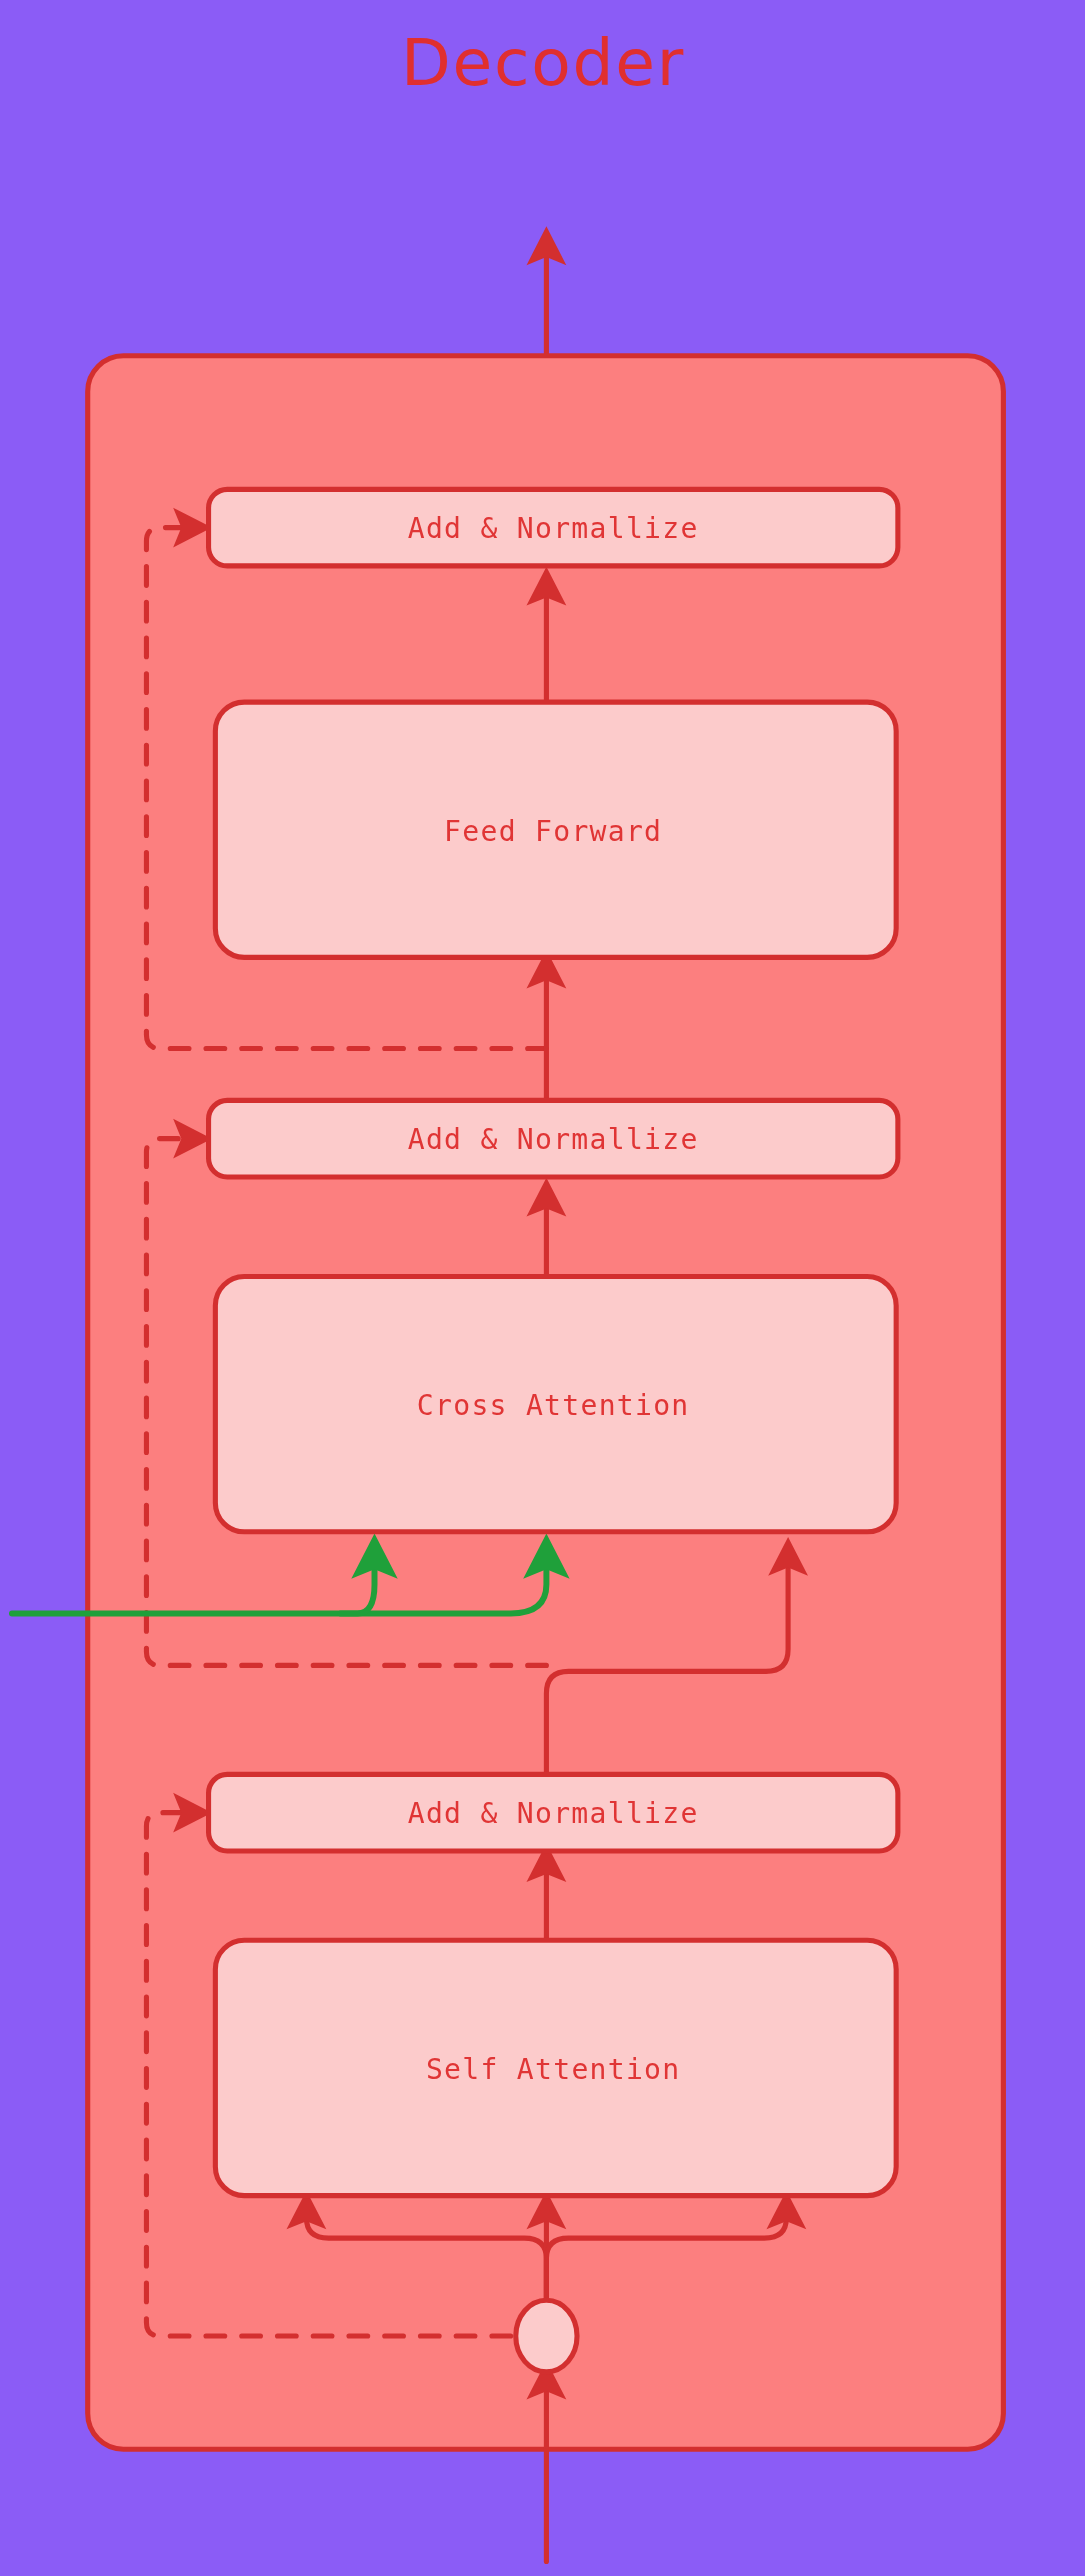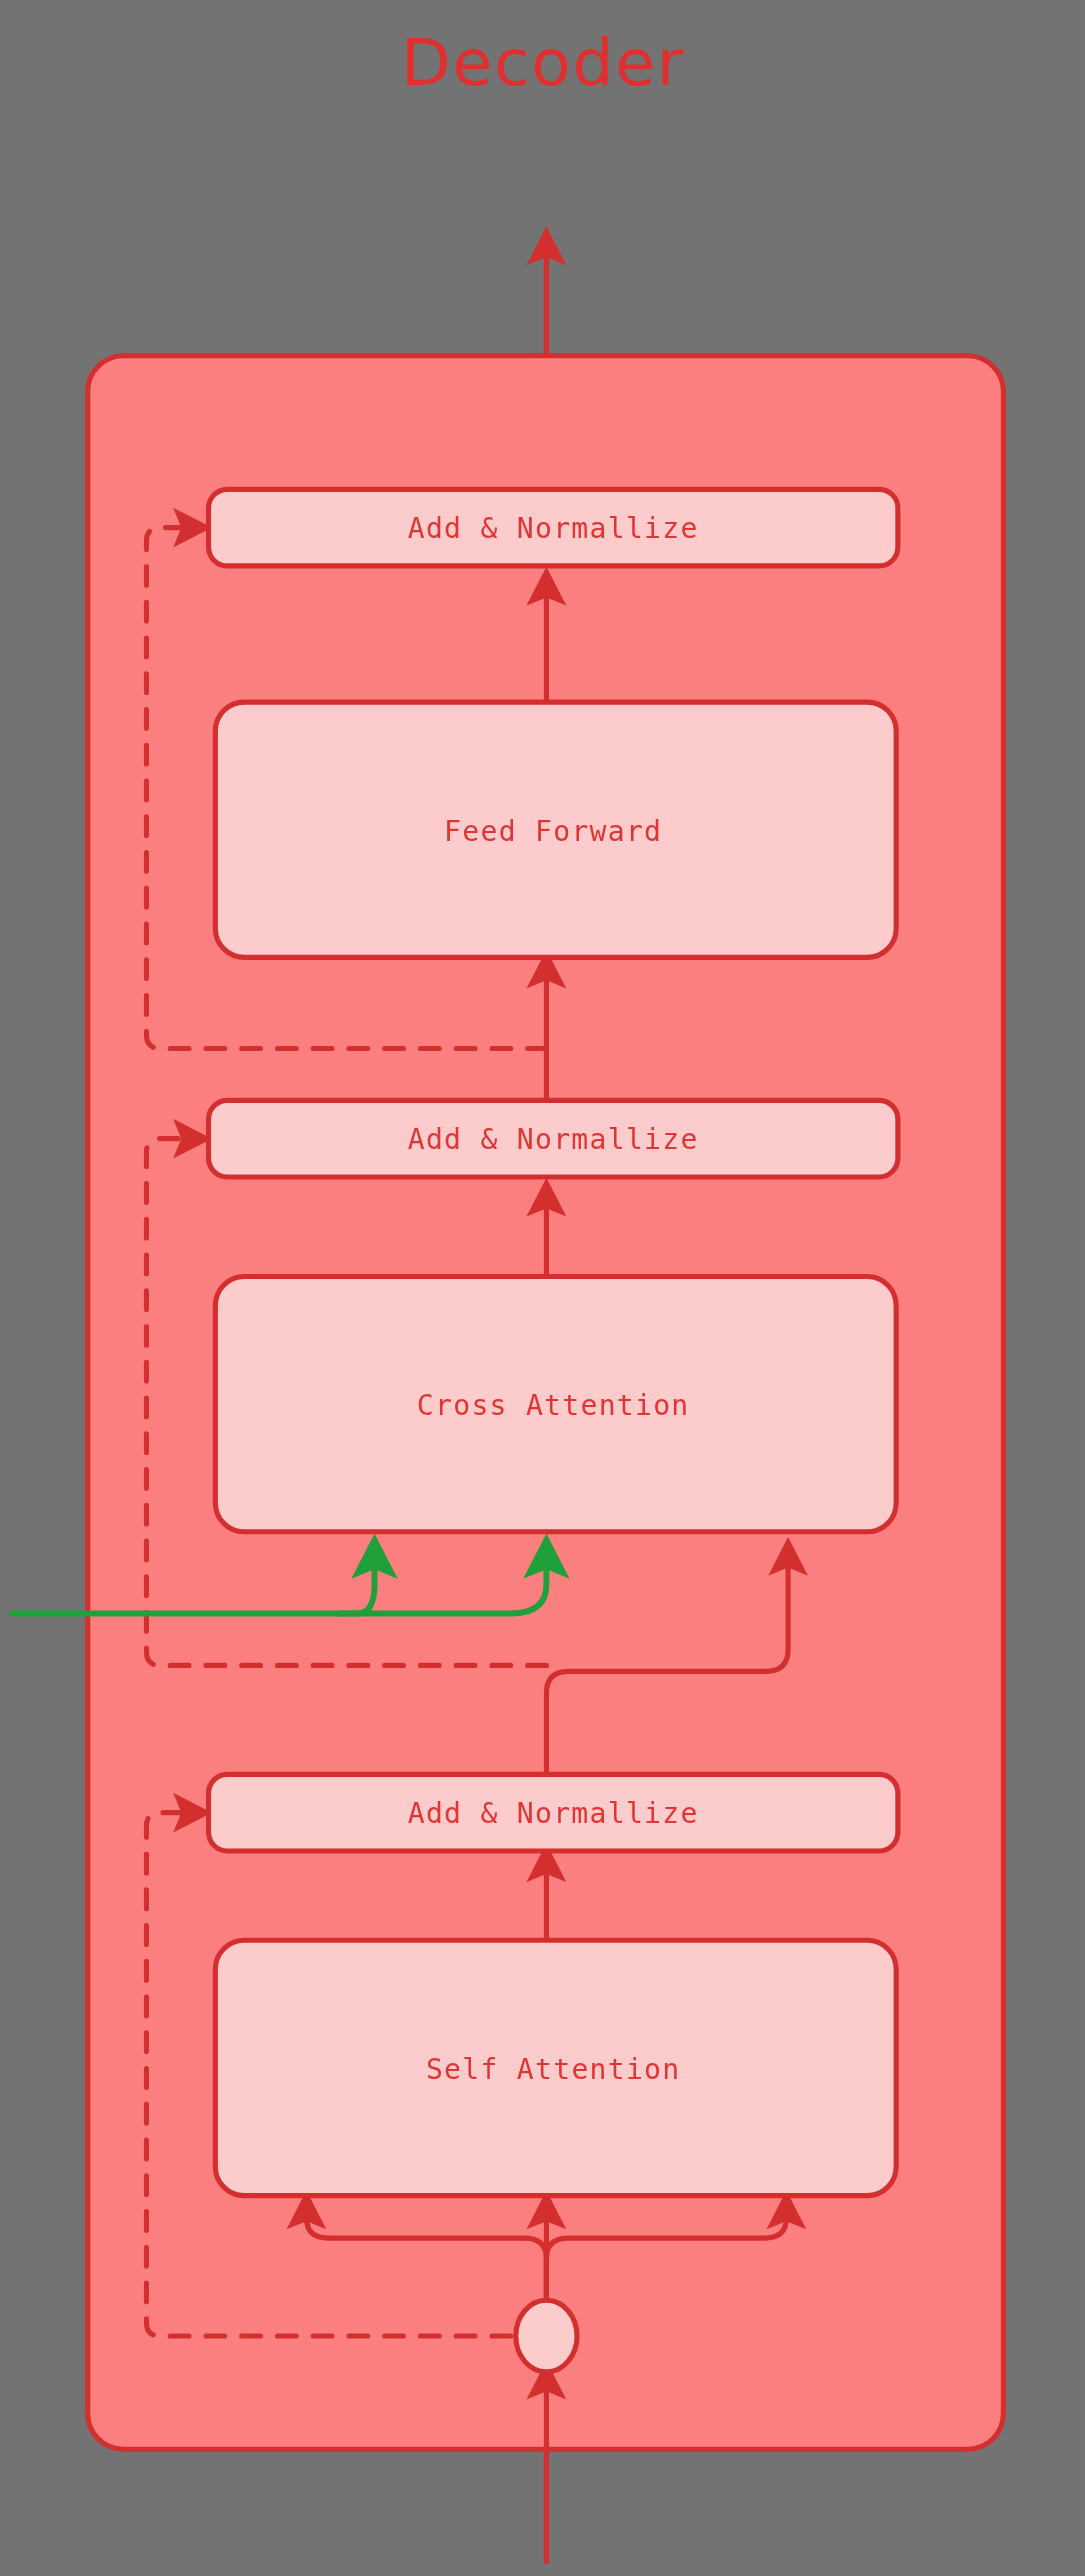--- a/index.html
+++ b/index.html
@@ -7,21 +7,21 @@
     padding: 0;
     background: #ffffff;
   }
   body {
     font-family: "DejaVu Sans", sans-serif;
   }
   #page {
     position: relative;
     width: 1086px;
     height: 2576px;
-    background: #737373;
+    background: #8b5cf6;
     overflow: hidden;
   }
   #diagram-svg {
     position: absolute;
     left: 0;
     top: 0;
     width: 1086px;
     height: 2576px;
   }
   .title-text {

